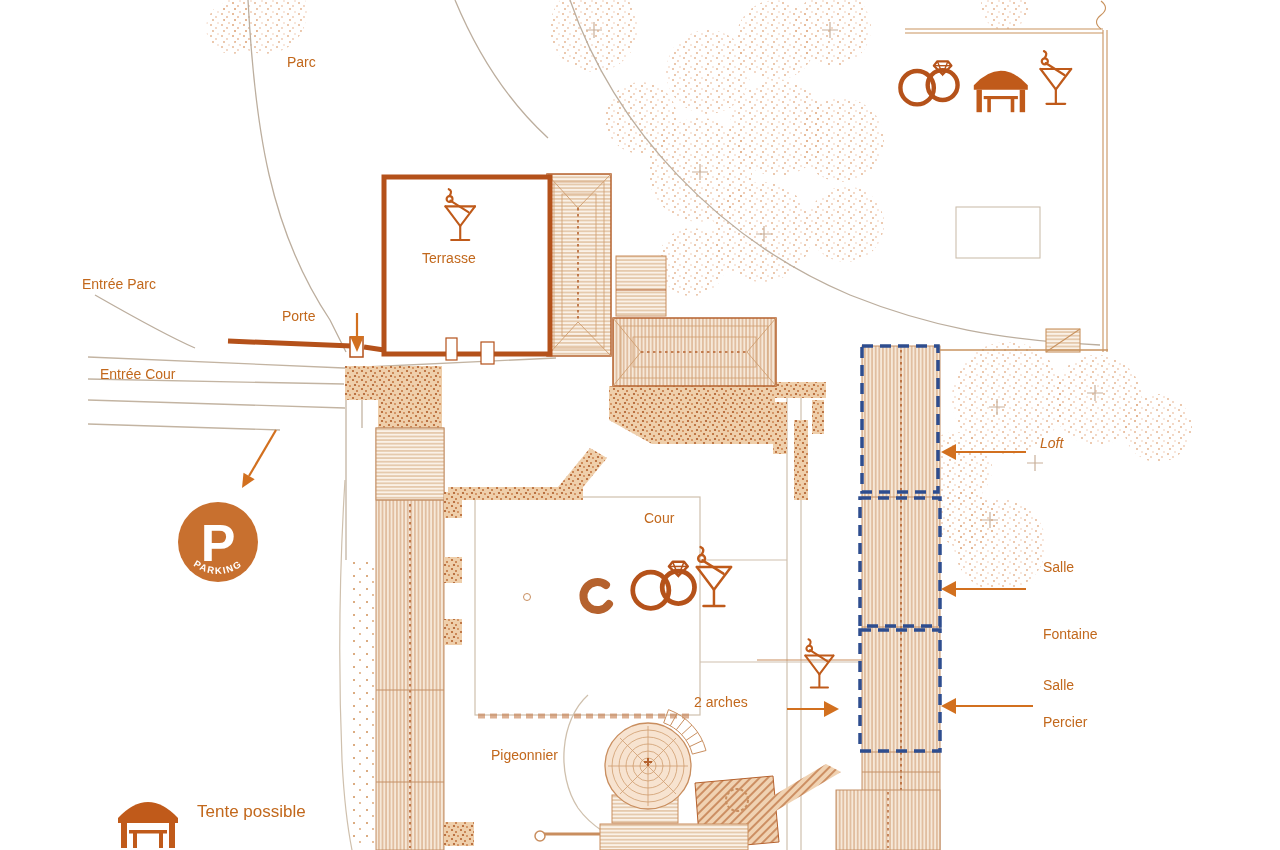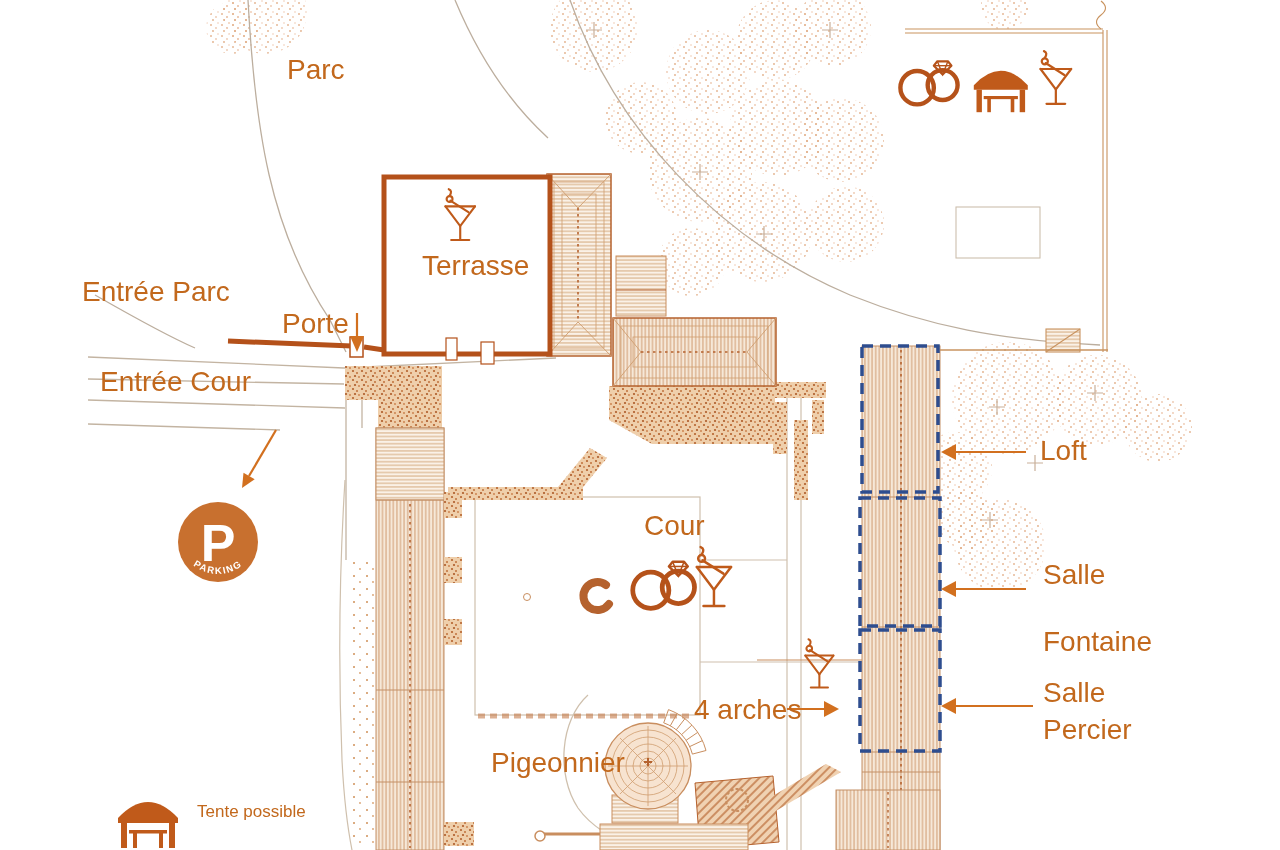--- a/index.html
+++ b/index.html
@@ -1,19 +1,19 @@
 <!DOCTYPE html>
 <html><head>
 <meta charset="utf-8">
 <style>
   html,body{margin:0;padding:0;background:#fff;}
   .stage{position:relative;width:1280px;height:850px;background:#ffffff;overflow:hidden;
          font-family:"Liberation Sans",sans-serif;}
   .stage svg{position:absolute;left:0;top:0;}
-  .lbl{position:absolute;color:#c2681c;font-size:28px;line-height:1.1;white-space:nowrap;
+  .lbl{position:absolute;color:#c2681c;font-size:14px;line-height:1.1;white-space:nowrap;
        font-family:"Liberation Sans",sans-serif;}
   .lbl.small{font-size:17px;text-align:right;}
   .watermark{position:absolute;left:588px;top:390px;font-size:46px;font-weight:600;
              letter-spacing:3px;color:rgba(229,222,214,0.95);white-space:nowrap;}
 </style>
 </head>
 <body>
 
 <div class="stage">
 
@@ -295,22 +295,22 @@
   </g>
 </svg>
 
 
 <div class="lbl" style="left:287px;top:55px;">Parc</div>
 <div class="lbl" style="left:82px;top:277px;">Entrée Parc</div>
 <div class="lbl" style="left:282px;top:309px;">Porte</div>
 <div class="lbl" style="left:100px;top:367px;">Entrée Cour</div>
 <div class="lbl" style="left:422px;top:251px;">Terrasse</div>
 <div class="lbl" style="left:644px;top:511px;">Cour</div>
-<div class="lbl" style="left:1040px;top:436px;">Loft</div>
+<div class="lbl" style="left:1040px;top:436px;font-style:italic;">Loft</div>
 <div class="lbl" style="left:1043px;top:560px;">Salle</div>
 <div class="lbl" style="left:1043px;top:591px;margin-top:36px;">Fontaine</div>
 <div class="lbl" style="left:1043px;top:678px;">Salle</div>
 <div class="lbl" style="left:1043px;top:715px;text-align:right;">Percier</div>
-<div class="lbl" style="left:694px;top:695px;">4 arches</div>
+<div class="lbl" style="left:694px;top:695px;">2 arches</div>
 <div class="lbl" style="left:491px;top:748px;">Pigeonnier</div>
 <div class="lbl small" style="left:197px;top:803px;">Tente possible</div>
 
 </div>
 
 </body></html>

